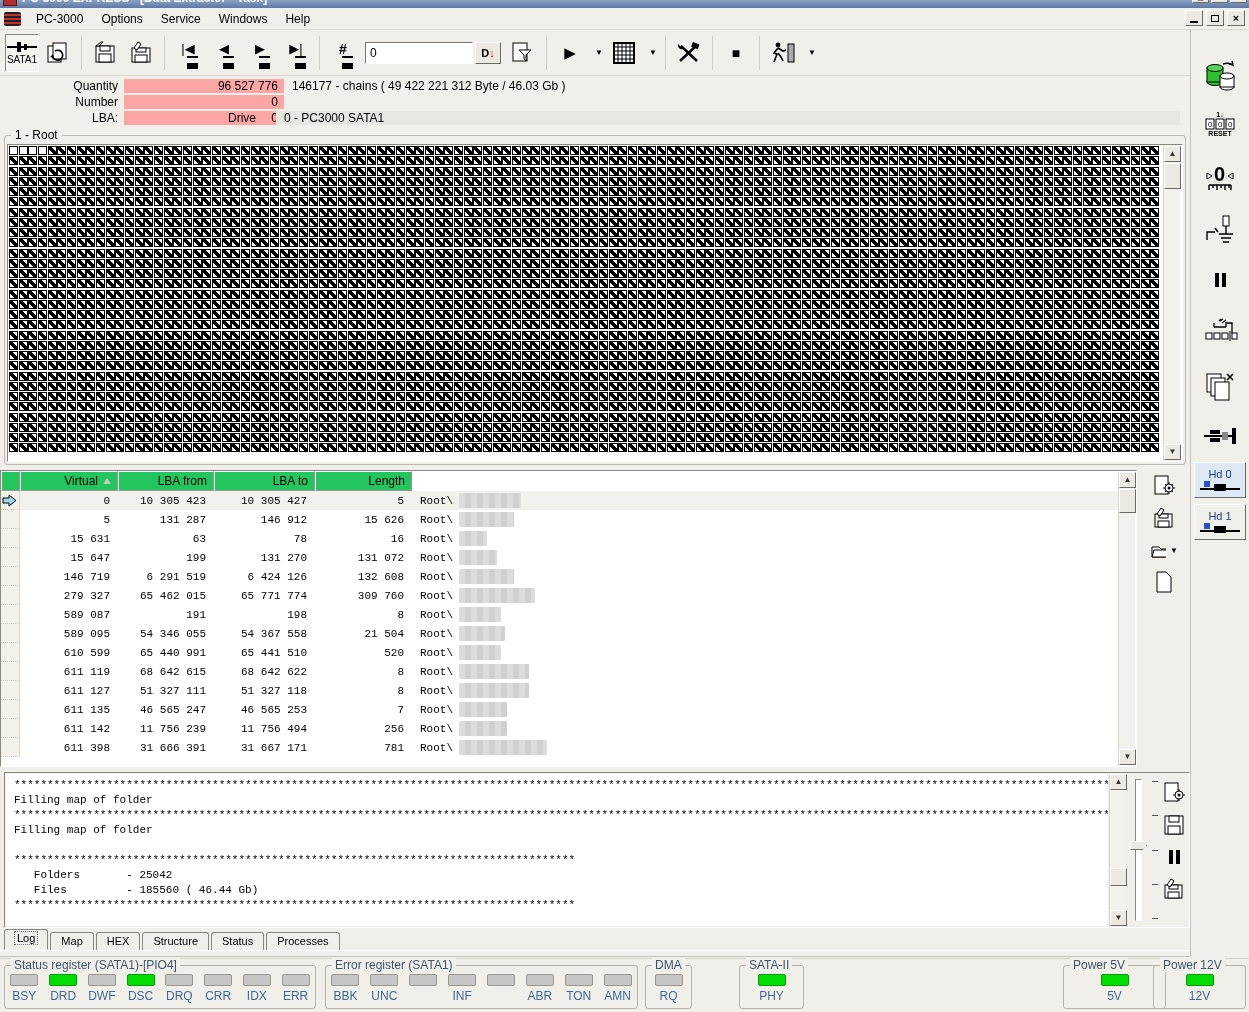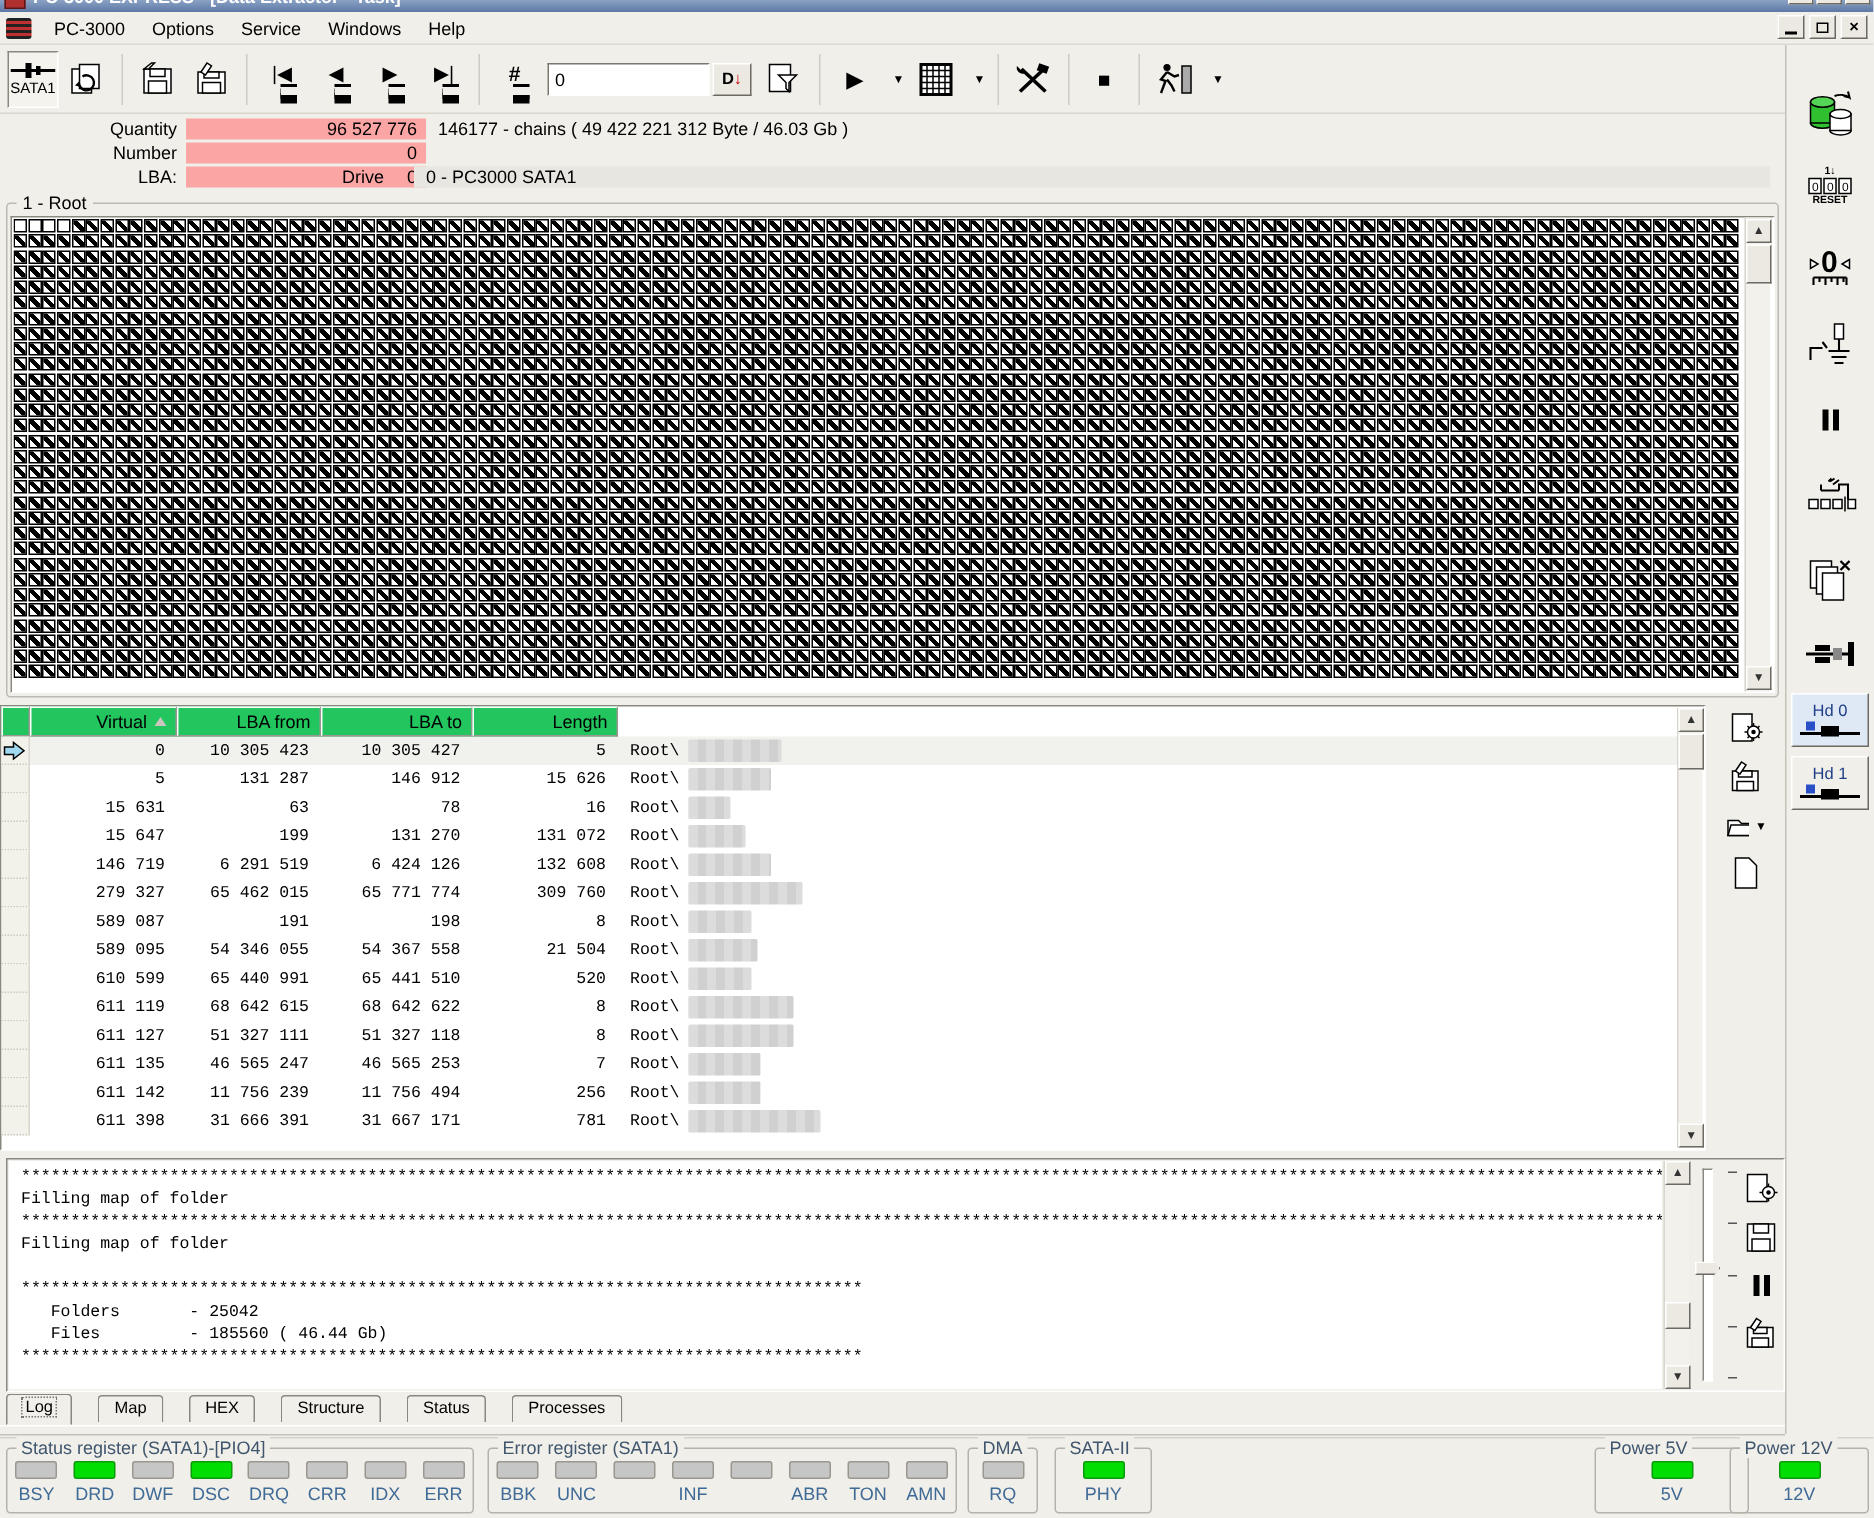--- a/index.html
+++ b/index.html
@@ -99,21 +99,21 @@
     white-space:pre;overflow:hidden;padding:4px 0 0 8px;}
   .slider{position:absolute;left:1124px;top:6px;width:20px;height:142px;}
   .slidertrack{position:absolute;left:6px;top:0;width:7px;height:142px;background:#fff;
     border:1px solid;border-color:#8a877f #fff #fff #8a877f;}
   .sliderthumb{position:absolute;left:1px;top:62px;width:17px;height:9px;background:#ece9e2;
     border:1px solid;border-color:#fff #6d6a64 #6d6a64 #fff;
     clip-path:polygon(0 0,75% 0,100% 50%,75% 100%,0 100%);}
   .ticks{position:absolute;left:1147px;top:8px;height:138px;display:flex;flex-direction:column;justify-content:space-between;}
   .tick{width:6px;height:1px;background:#555;}
   
-  .tabbar{position:absolute;left:0;top:928px;width:1190px;height:22px;display:flex;align-items:center;padding-left:4px;gap:15px;}
+  .tabbar{position:absolute;left:0;top:928px;width:1190px;height:22px;display:flex;align-items:flex-end;padding-left:4px;}
   .tab{height:18px;padding:2px 10px 0;background:#f0efe9;border:1px solid #8a877f;border-bottom:none;
     border-radius:3px 3px 0 0;margin-right:2px;font-size:11px;}
   .tab.active{height:21px;border:1px solid #8a877f;border-bottom:1px solid #f0efe9;}
   .tab.active span{outline:1px dotted #777;padding:0 2px;}
   .bottompanelline{position:absolute;left:0;top:950px;width:1190px;height:7px;
     border-top:1px solid #fff;border-bottom:1px solid #c4c1b8;background:#f0efe9;}
   
   .statusbar{position:absolute;left:0;top:958px;width:1249px;height:54px;background:#f0efe9;border-top:1px solid #d5d2c9;}
   .sgroup{position:absolute;top:6px;height:44px;border:1px solid #b5b2aa;border-radius:3px;}
   .sgroup .gtitle{position:absolute;left:6px;top:-8px;background:#f0efe9;padding:0 3px;font-size:12px;color:#40566e;white-space:nowrap;}
@@ -4184,21 +4184,21 @@
     </div>
     <div class="sgroup" style="left: 645px; width: 47px;">
       <span class="gtitle">DMA</span>
       <div class="ledrow">
         <div class="ledcell">
           <div class="led"></div>
           <div class="ledlabel">RQ</div>
         </div>
       </div>
     </div>
-    <div class="sgroup" style="left: 703px; width: 65px;">
+    <div class="sgroup" style="left: 739px; width: 65px;">
       <span class="gtitle">SATA-II</span>
       <div class="ledrow">
         <div class="ledcell">
           <div class="led on"></div>
           <div class="ledlabel">PHY</div>
         </div>
       </div>
     </div>
     <div class="sgroup" style="left: 1063px; width: 103px;">
       <span class="gtitle">Power 5V</span>

